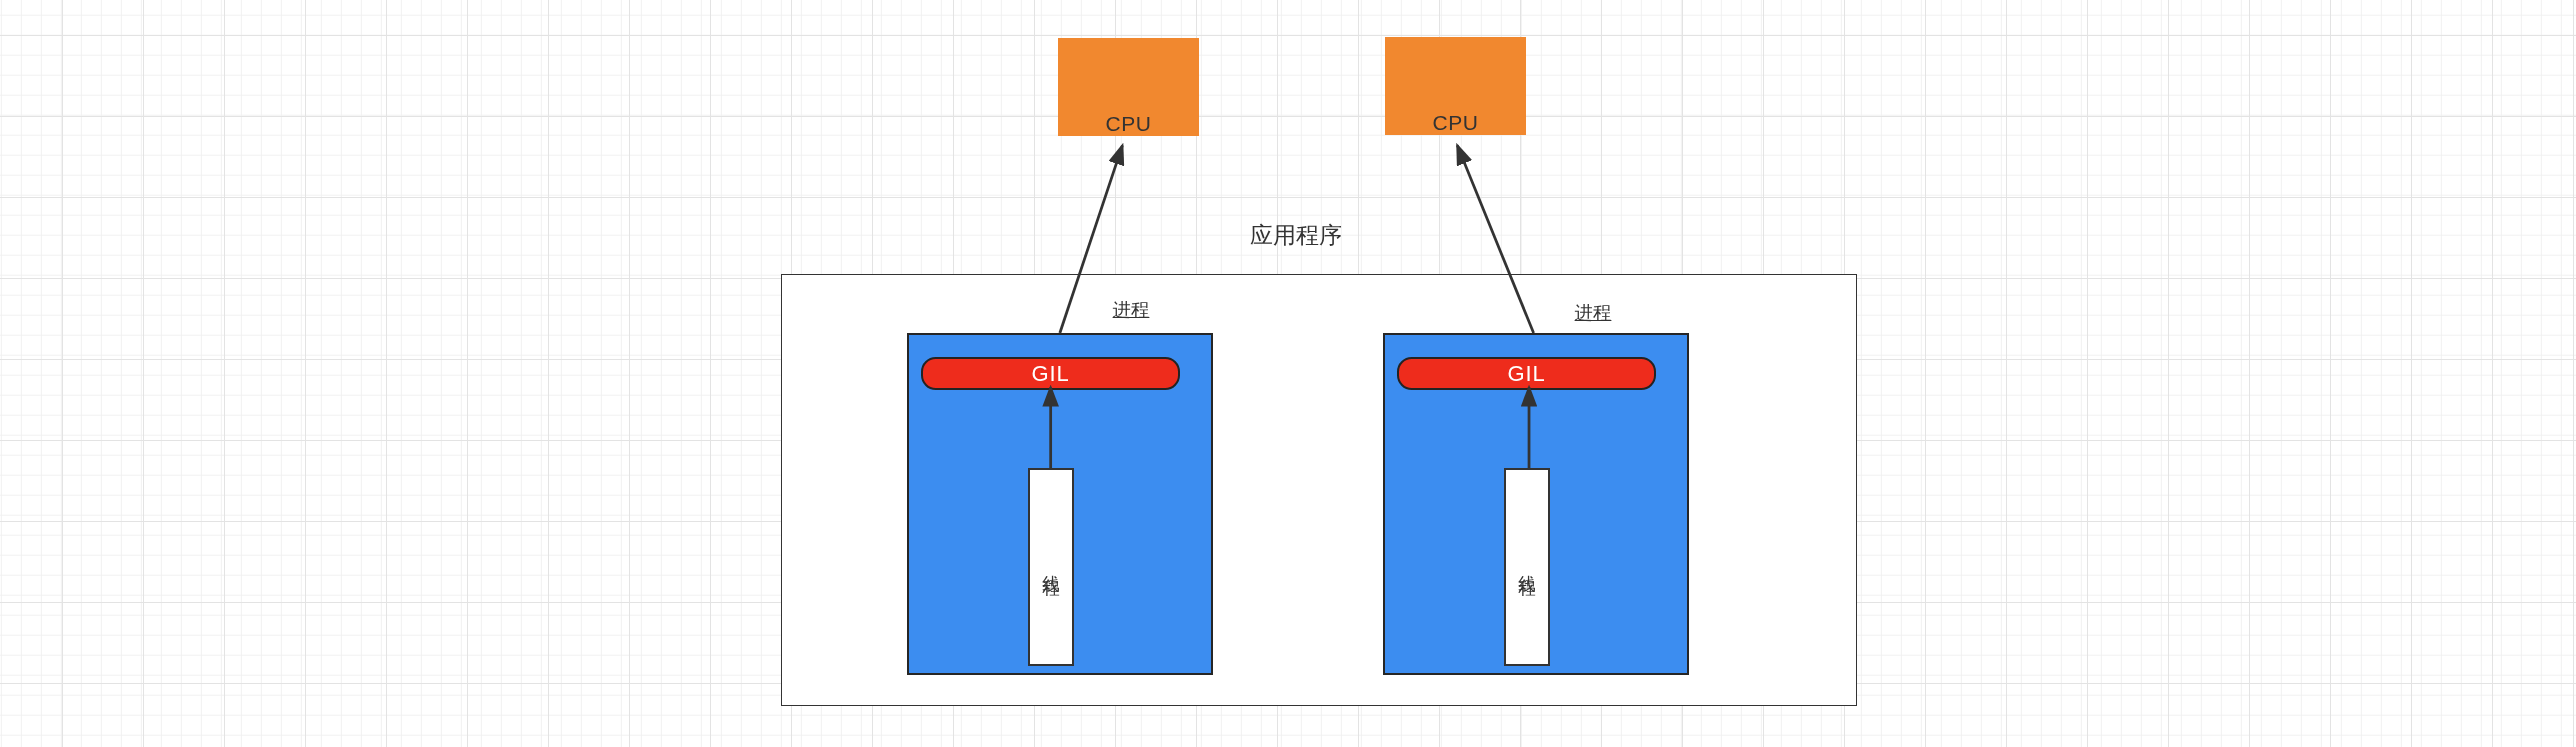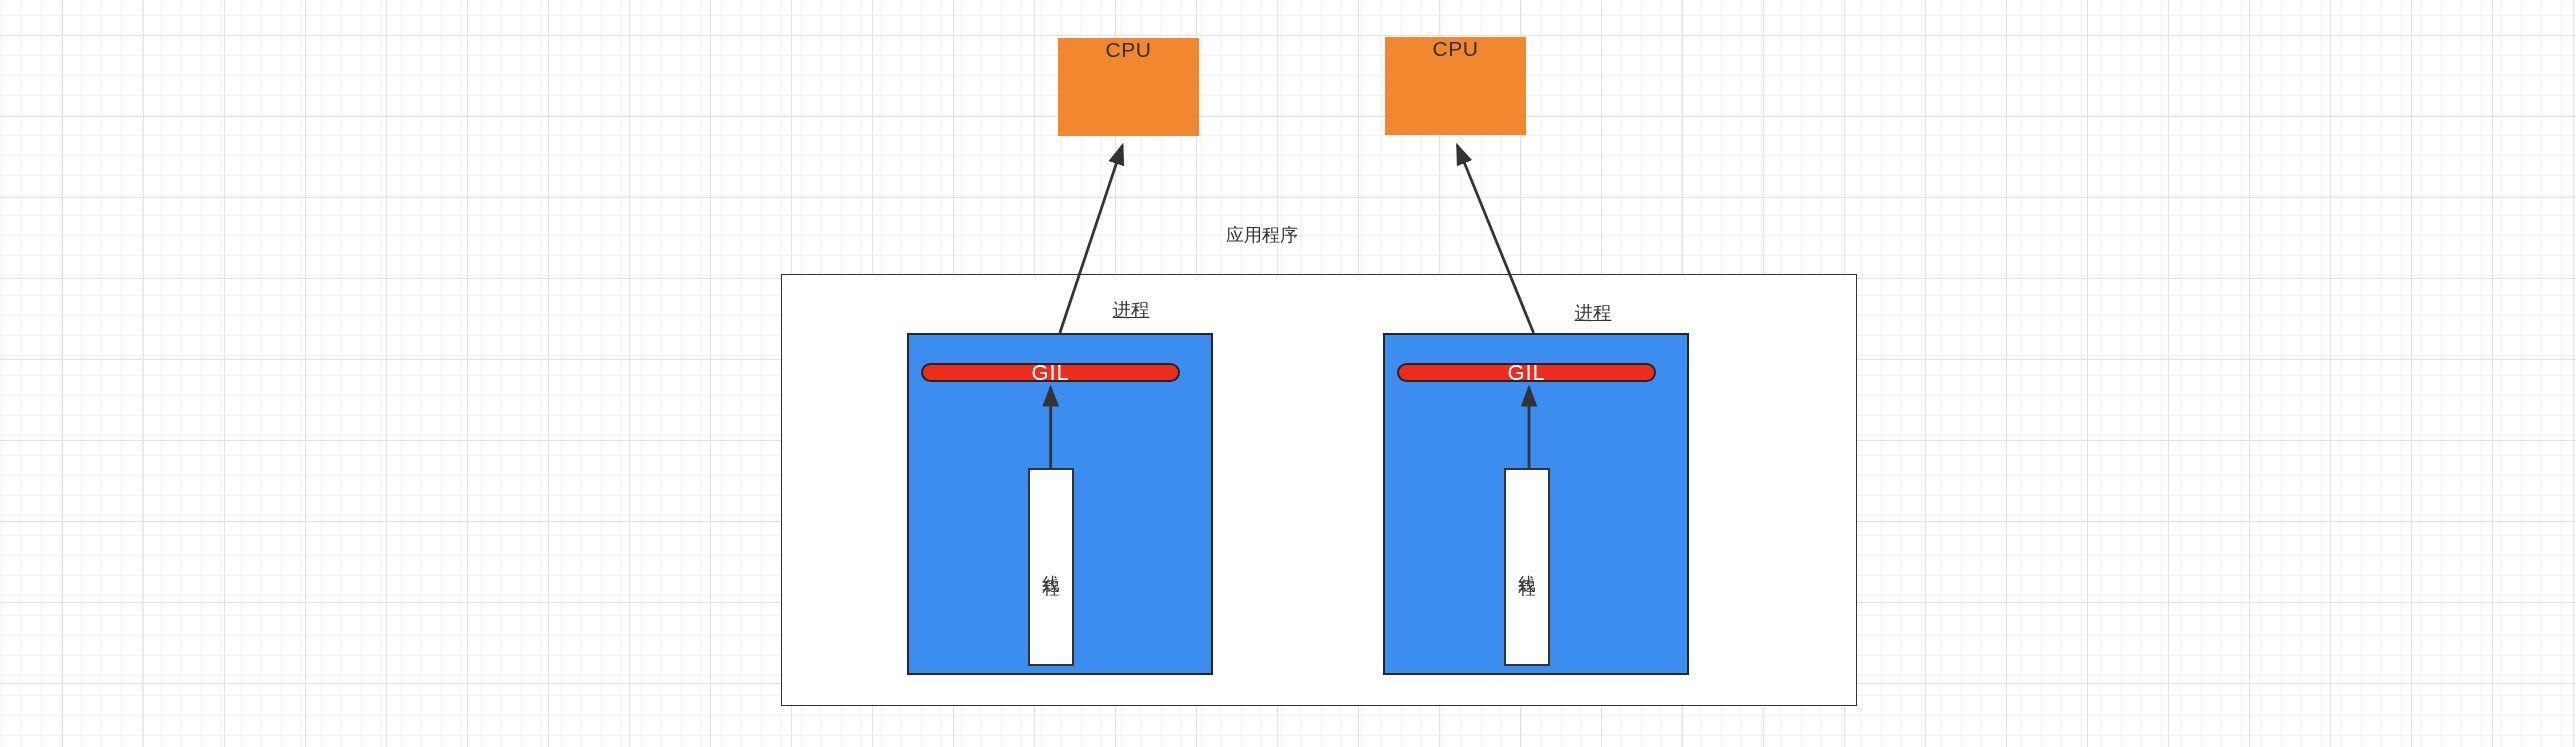--- a/index.html
+++ b/index.html
@@ -14,48 +14,48 @@
       linear-gradient(to bottom,#e3e3e3 0.9px,transparent 0.9px),
       linear-gradient(to right,#f1f1f1 0.9px,transparent 0.9px),
       linear-gradient(to bottom,#f1f1f1 0.9px,transparent 0.9px);
     background-size:81px 81px,81px 81px,20px 20px,20px 20px;
     background-position:62px 35px,62px 35px,0.9px 14.7px,0.9px 14.7px;
   }
   .abs{position:absolute;box-sizing:border-box;}
   .cpu{
     width:141px;height:98px;
     background:#f1882f;
-    display:flex;align-items:flex-start;justify-content:center;
+    display:flex;align-items:flex-end;justify-content:center;
     color:#333333;font-size:21px;letter-spacing:0.5px;
   }
   #cpu-0{left:1058px;top:38px;}
   #cpu-1{left:1385px;top:37px;}
   .app-rect{
     left:781px;top:274px;width:1076px;height:432px;
     background:#ffffff;border:1.8px solid #333333;
   }
   .app-label{
-    left:1170px;top:224px;width:184px;height:22px;
-    text-align:center;color:#333333;font-size:18px;line-height:22px;
+    left:1204px;top:224px;width:184px;height:22px;
+    text-align:center;color:#333333;font-size:23px;line-height:22px;
   }
   .proc-label{
     width:110px;height:20px;text-align:center;
     color:#333333;font-size:18.4px;line-height:20px;text-decoration:underline;
   }
   #proc-label-0{left:1076px;top:300px;}
   #proc-label-1{left:1538px;top:303px;}
   .proc{
     width:306px;height:342px;
     background:#3c8df0;border:2.8px solid #262626;
   }
   #proc-0{left:907px;top:333px;}
   #proc-1{left:1383px;top:333px;}
   .gil{
     position:absolute;box-sizing:border-box;
-    left:12px;top:28px;width:259px;height:19px;
+    left:12px;top:22px;width:259px;height:33px;
     background:#ee2c1c;border:2.8px solid #232323;border-radius:14.7px;
     display:flex;align-items:center;justify-content:center;
     color:#ffffff;font-size:22px;letter-spacing:0.9px;
   }
   .thread{
     position:absolute;box-sizing:border-box;
     left:119px;top:133px;width:46px;height:198px;
     background:#ffffff;border:2.8px solid #333333;
     display:flex;align-items:center;justify-content:center;
   }

